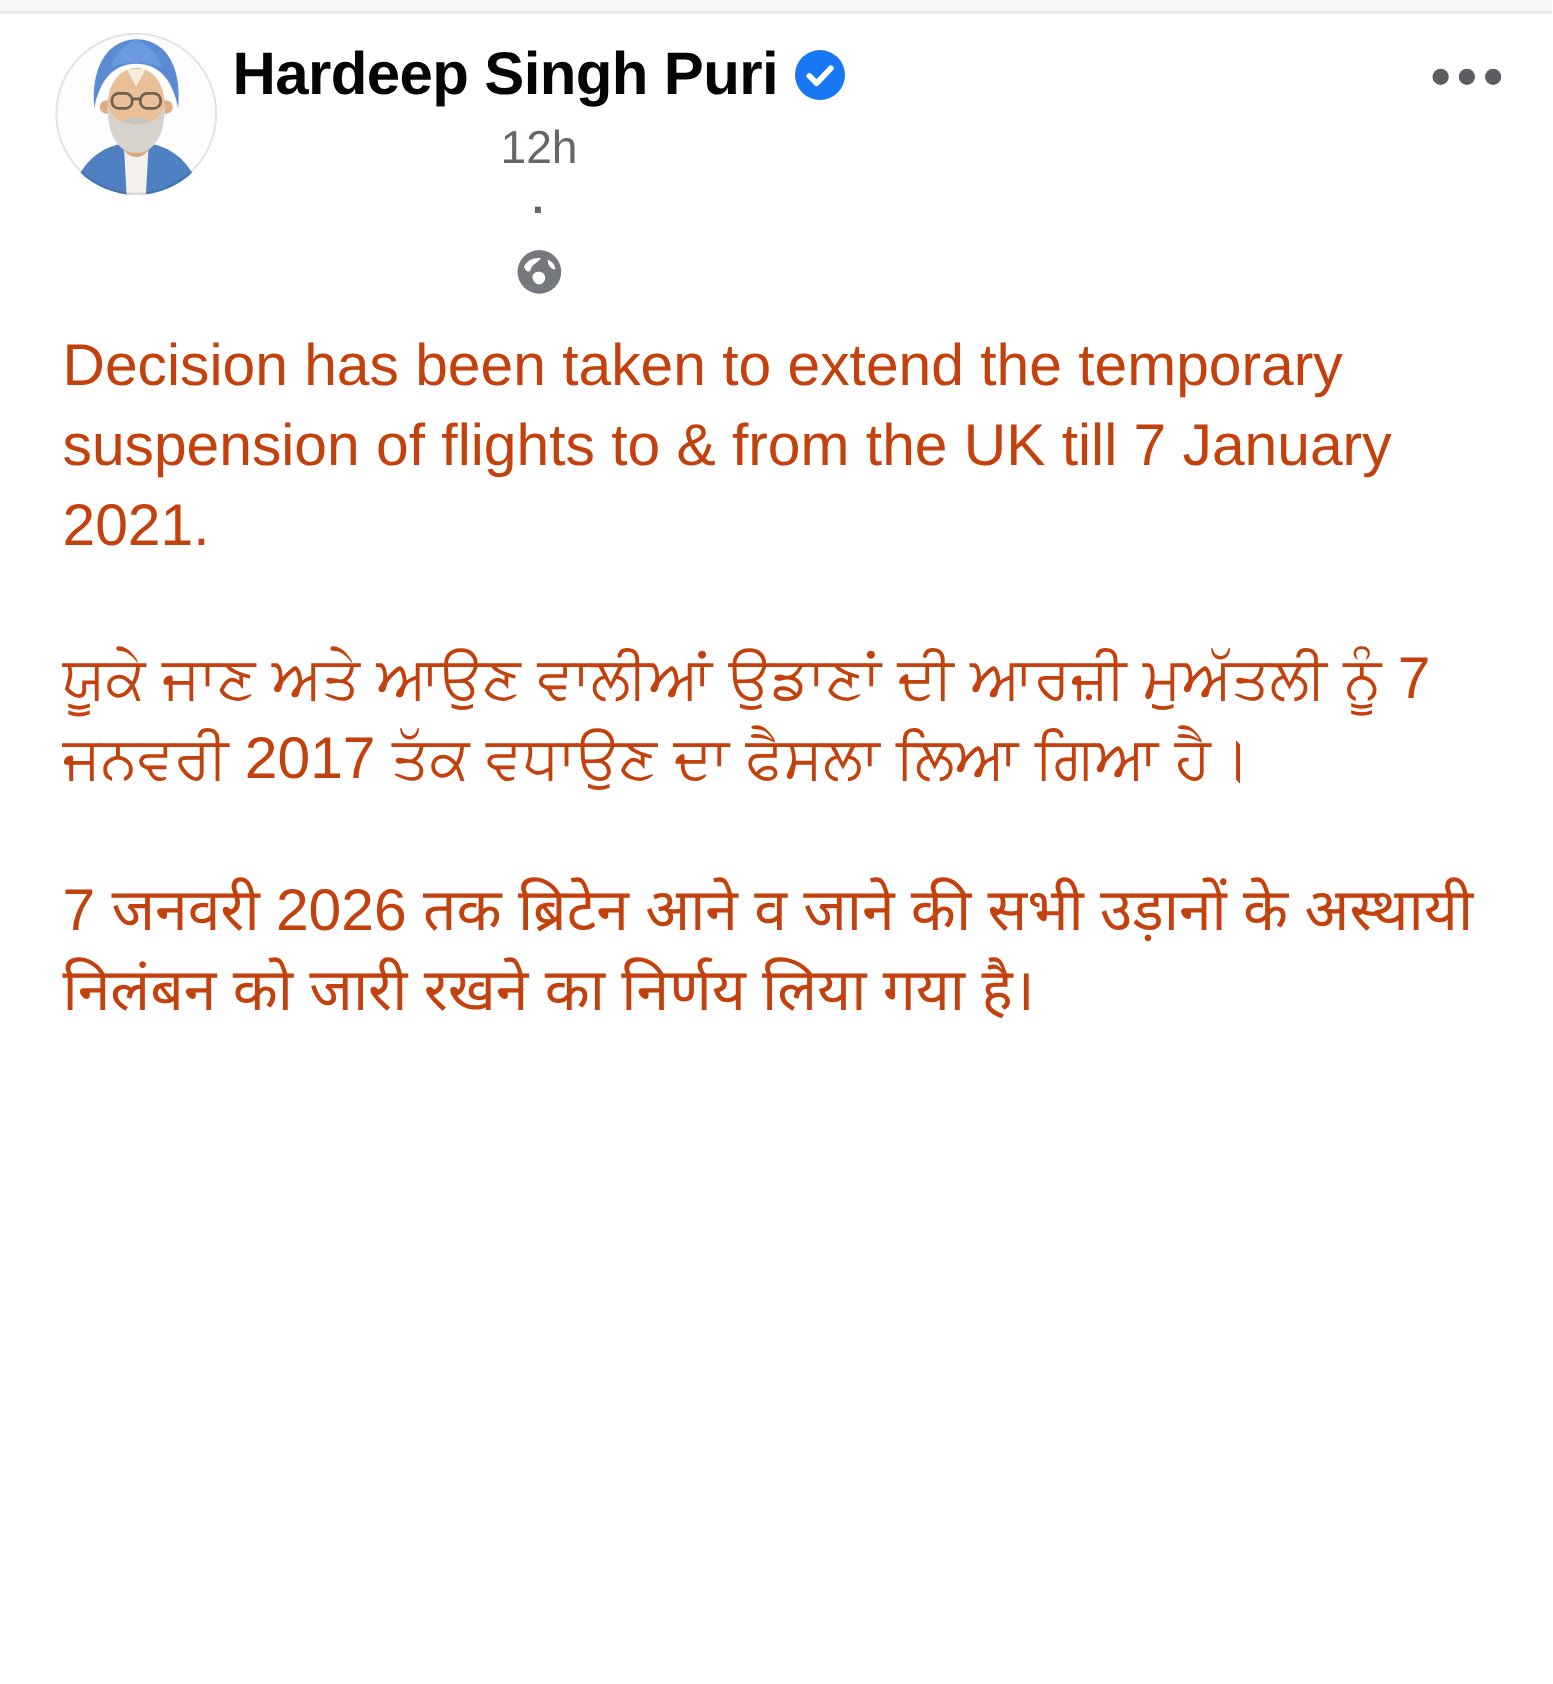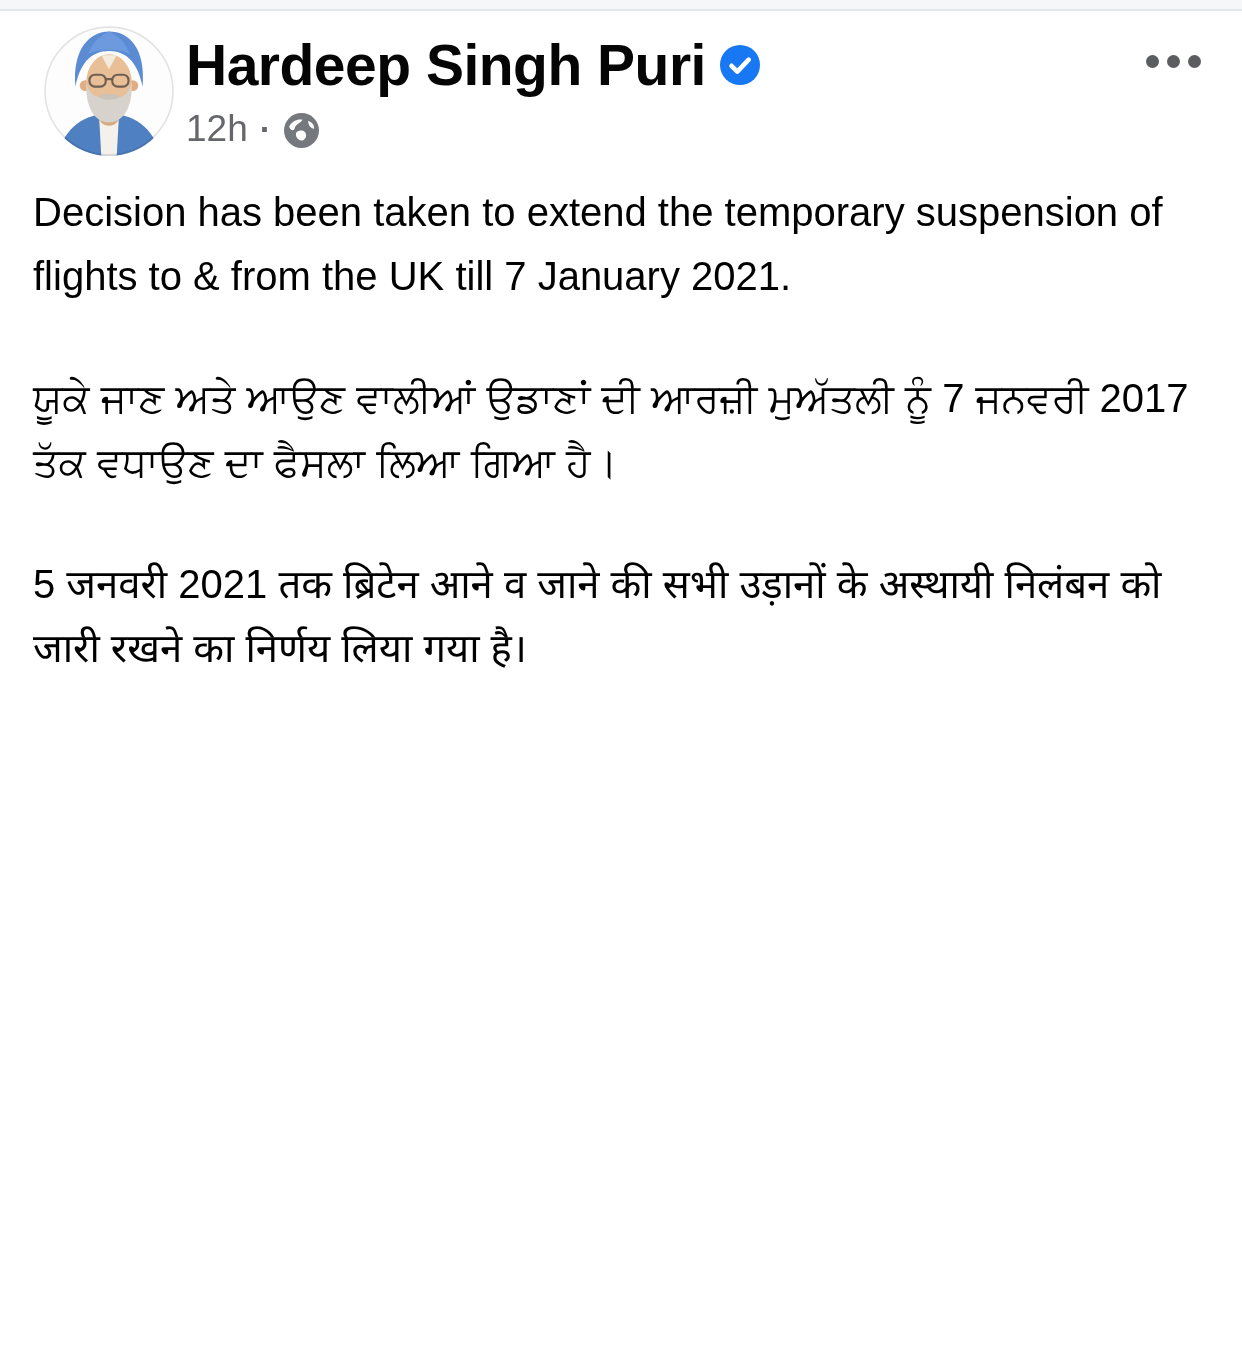--- a/index.html
+++ b/index.html
@@ -37,39 +37,40 @@
     margin-left: 12px;
     padding-top: 6px;
     min-width: 0;
   }
   .name-row {
     display: flex;
     align-items: center;
     gap: 14px;
   }
   .author-name {
-    font-size: 57px;
+    font-size: 48px;
     font-weight: 700;
     color: #050505;
     letter-spacing: -0.5px;
     white-space: nowrap;
     cursor: pointer;
   }
   .verified-badge {
     width: 40px;
     height: 40px;
     display: block;
   }
   .meta-row {
     display: flex;
     align-items: center;
     gap: 12px;
     margin-top: 10px;
     color: #65676B;
     font-size: 37px;
+    flex-direction: column;
   }
   .meta-sep {
     font-weight: 700;
     font-size: 34px;
     line-height: 1;
   }
   .globe-icon {
     width: 37px;
     height: 37px;
     display: block;
@@ -84,23 +85,23 @@
     padding: 6px;
     cursor: pointer;
   }
   .more-btn span {
     width: 13px;
     height: 13px;
     border-radius: 50%;
     background: #5b5d61;
   }
   .post-body {
-    padding: 24px 33px 0 33px;
-    color: #000000;
-    font-size: 40px;
+    padding: 24px 33px 0 50px;
+    color: #c2410c;
+    font-size: 47px;
     line-height: 64px;
   }
   .post-body p {
     margin: 0 0 58px 0;
   }
   .post-body p:last-child {
     margin-bottom: 0;
   }
 </style>
 </head>
@@ -163,16 +164,16 @@
     <div class="more-btn">
       <span></span>
       <span></span>
       <span></span>
     </div>
   </div>
 
   <div class="post-body">
     <p>Decision has been taken to extend the temporary suspension of flights to &amp; from the UK till 7 January 2021.</p>
     <p>ਯੂਕੇ ਜਾਣ ਅਤੇ ਆਉਣ ਵਾਲੀਆਂ ਉਡਾਣਾਂ ਦੀ ਆਰਜ਼ੀ ਮੁਅੱਤਲੀ ਨੂੰ 7 ਜਨਵਰੀ 2017 ਤੱਕ ਵਧਾਉਣ ਦਾ ਫੈਸਲਾ ਲਿਆ ਗਿਆ ਹੈ।</p>
-    <p>5 जनवरी 2021 तक ब्रिटेन आने व जाने की सभी उड़ानों के अस्थायी निलंबन को जारी रखने का निर्णय लिया गया है।</p>
+    <p>7 जनवरी 2026 तक ब्रिटेन आने व जाने की सभी उड़ानों के अस्थायी निलंबन को जारी रखने का निर्णय लिया गया है।</p>
   </div>
 
 </div>
 
 </body></html>

